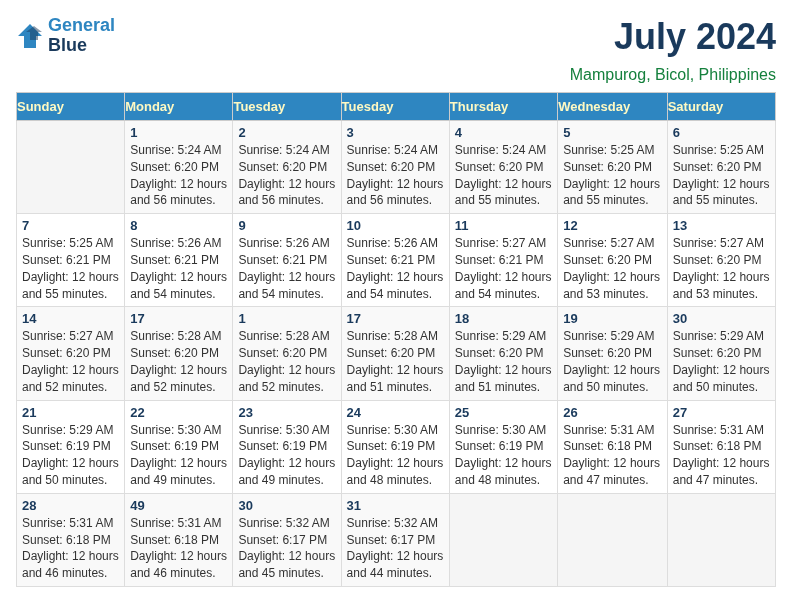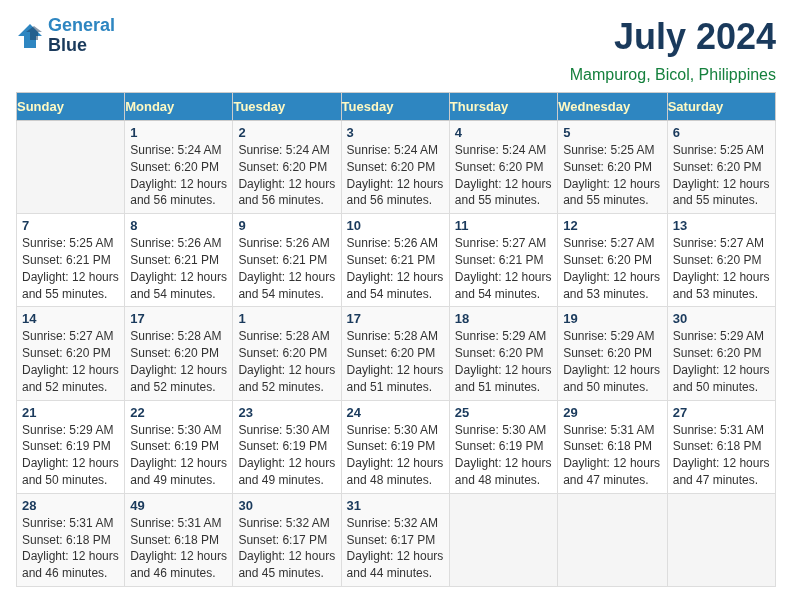--- a/index.html
+++ b/index.html
@@ -299,21 +299,21 @@
 and 48 minutes.</div>
         </td>
         <td>
           <span class="day-num">25</span>
           <div class="day-info" style="white-space: pre-line;">Sunrise: 5:30 AM
 Sunset: 6:19 PM
 Daylight: 12 hours
 and 48 minutes.</div>
         </td>
         <td>
-          <span class="day-num">29</span>
+          <span class="day-num">26</span>
           <div class="day-info" style="white-space: pre-line;">Sunrise: 5:31 AM
 Sunset: 6:18 PM
 Daylight: 12 hours
 and 47 minutes.</div>
         </td>
         <td>
           <span class="day-num">27</span>
           <div class="day-info" style="white-space: pre-line;">Sunrise: 5:31 AM
 Sunset: 6:18 PM
 Daylight: 12 hours

